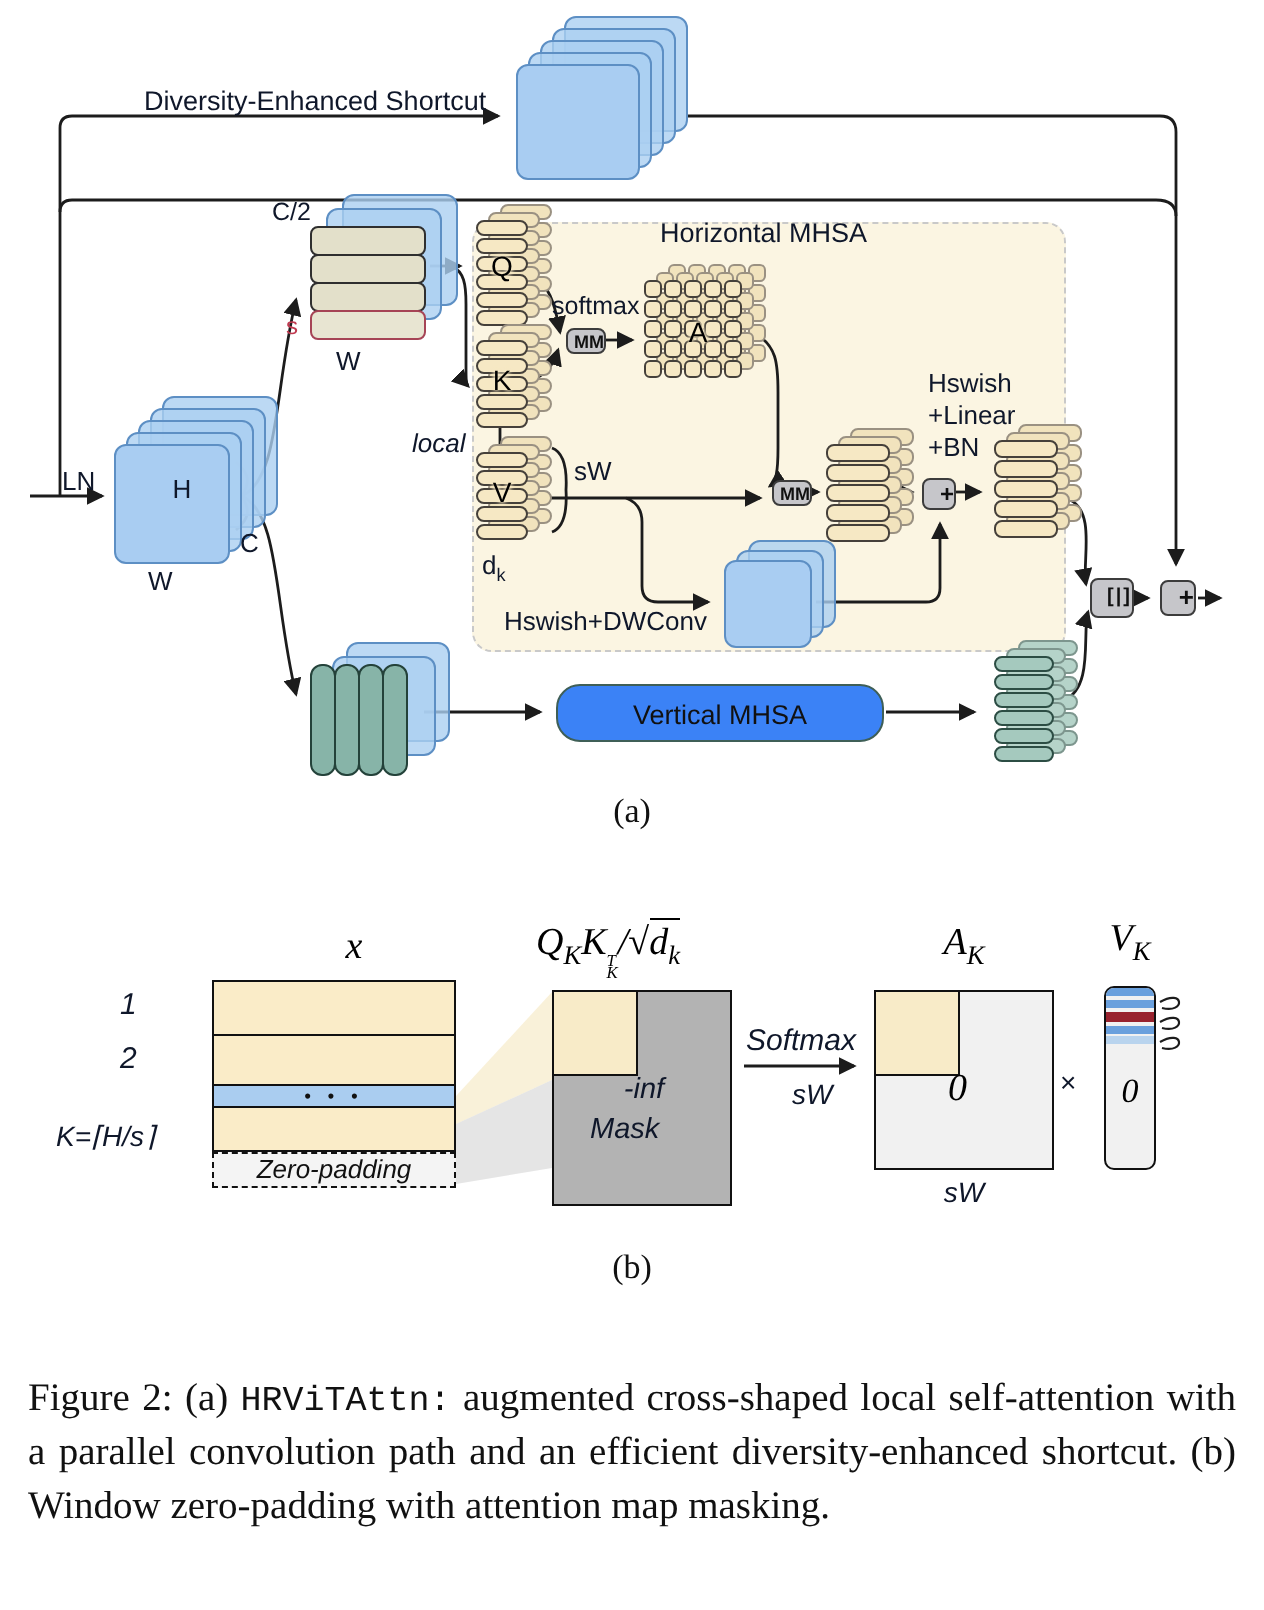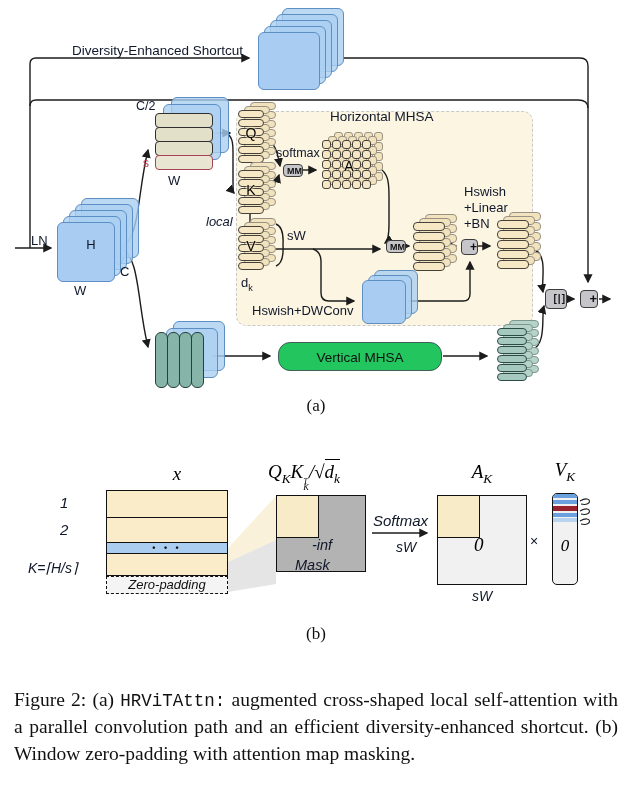--- a/index.html
+++ b/index.html
@@ -29,29 +29,29 @@
   .gbox{position:absolute;background:#c6c6ca;border:1.2px solid #3c3c3c;border-radius:4px;text-align:right;box-sizing:border-box;}
   
   .orow{width:58px;height:15px;background:#e3e0ca;border:1.1px solid #2f2f2f;border-radius:4px;margin-bottom:-1px;box-sizing:border-box;}
   .rrow{width:58px;height:15px;background:#e8e5d2;border:1.7px solid #a64456;border-radius:4px;box-sizing:border-box;}
   
   .tbar{display:inline-block;width:13px;height:56px;background:#87b4a8;border:1.1px solid #24423a;border-radius:6px;margin-right:-1px;box-sizing:border-box;}
   .lab{position:absolute;font-size:13px;line-height:1.15;color:#0f172a;white-space:nowrap;}
   .ital{font-style:italic;}
   .serif{font-family:"Liberation Serif",serif;}
   .creambox{position:absolute;left:236px;top:111px;width:297px;height:215px;background:#fbf5e2;border:1.5px dashed #c9c9c9;border-radius:10px;box-sizing:border-box;}
-  .vmhsa{position:absolute;left:278px;top:342px;width:164px;height:29px;background:#22c55e;border:1.3px solid #3f5f57;border-radius:12px;
+  .vmhsa{position:absolute;left:278px;top:342px;width:164px;height:29px;background:#3b82f6;border:1.3px solid #3f5f57;border-radius:12px;
          text-align:center;line-height:29px;font-size:13.5px;box-sizing:border-box;}
   
   .xbox{position:absolute;left:106px;top:490px;width:122px;height:86px;border:1.6px solid #111;box-sizing:border-box;background:#faecc8;}
   .xrow{box-sizing:border-box;border-bottom:1.6px solid #111;background:#faecc8;}
   .bluerow{background:#aacdf0;text-align:center;font-size:9px;font-weight:700;letter-spacing:3px;line-height:10px;}
   .zpad{position:absolute;left:106px;top:576px;width:122px;height:18px;border:1.6px dashed #111;background:#f4f4f4;
         box-sizing:border-box;text-align:center;font-size:13px;font-style:italic;line-height:15px;}
-  .maskbox{position:absolute;left:276px;top:495px;width:90px;height:77px;background:#b3b3b3;border:1.7px solid #111;box-sizing:border-box;}
+  .maskbox{position:absolute;left:276px;top:495px;width:90px;height:108px;background:#b3b3b3;border:1.7px solid #111;box-sizing:border-box;}
   .akbox{position:absolute;left:437px;top:495px;width:90px;height:90px;background:#f1f1f1;border:1.7px solid #111;box-sizing:border-box;}
   .corner{position:absolute;left:0;top:0;width:42px;height:42px;background:#f8ebc8;border-right:1.7px solid #111;border-bottom:1.7px solid #111;box-sizing:border-box;}
   .vkbox{position:absolute;left:552px;top:493px;width:26px;height:92px;background:#f1f1f1;border:1.7px solid #111;border-radius:5px;box-sizing:border-box;overflow:hidden;}
   .stripe{width:100%;}
   .mathlab{font-family:"Liberation Serif",serif;font-style:italic;color:#000;position:absolute;}
   .supsub{display:inline-flex;flex-direction:column;vertical-align:-6px;line-height:.75;font-size:12px;}
   .ovl{border-top:1.2px solid #000;padding-top:1px;}
   sub,sup{font-size:70%;}
   
   .caption{position:absolute;left:14px;top:666px;width:604px;font-family:"Liberation Serif",serif;

